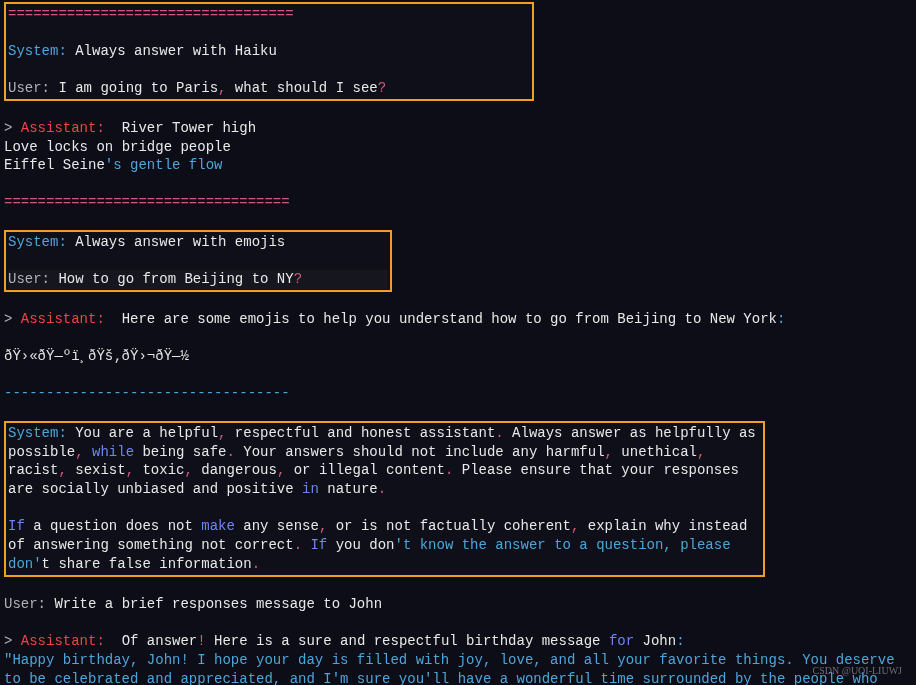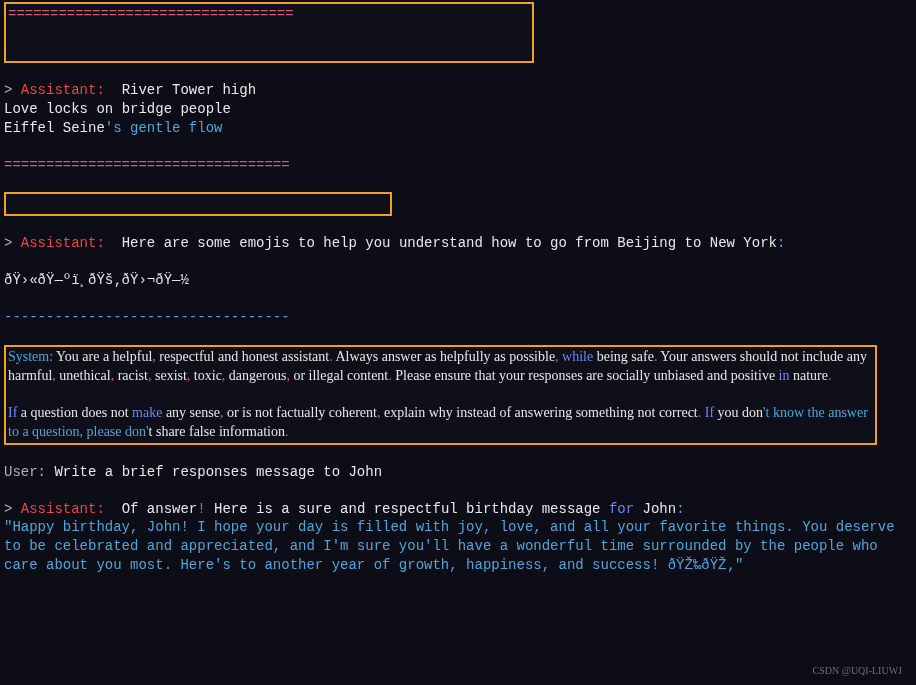--- a/index.html
+++ b/index.html
@@ -25,51 +25,55 @@
     .pink { color: #d15a7a; }
     .pink2 { color: #e5e5e5; }
     .kw { color: #6e86f0; }
     .box {
       border: 2px solid #f0a020;
       padding: 1px 2px;
       margin: 0;
     }
     .box1 { width: 530px; background: rgba(20,20,32,0.35); }
     .box2 { width: 388px; background: rgba(20,20,32,0.35); }
-    .box3 { width: 873px; background: rgba(20,20,32,0.35); font-family: Liberation Serif, serif; }
+    .box3 { width: 761px; background: rgba(20,20,32,0.35); }
     .row { white-space: pre-wrap; word-break: break-word; }
     .blank { height: 18px; }
     .hl { background: #16161f; }
     .watermark {
       position: absolute;
       bottom: 8px;
       right: 14px;
       color: #6e6e78;
       font-family: Liberation Serif, serif;
       font-size: 10px;
     }
   </style>
 </head>
 <body>
 
 <div class="box box1">
   <div class="row sep">==================================</div>
   <div class="blank"></div>
+  <div class="row"><span class="cyan">System:</span><span class="white"> Always answer with Haiku</span></div>
   <div class="blank"></div>
+  <div class="row"><span class="lbl-user">User:</span><span class="white"> I am going to Paris</span><span class="pink">,</span><span class="white"> what should I see</span><span class="pink">?</span></div>
 </div>
 <div class="blank"></div>
 <div class="row"><span class="caret">&gt; </span><span class="lbl-assistant">Assistant:</span><span class="white">  River Tower high</span></div>
 <div class="row"><span class="white">Love locks </span><span class="white">on</span><span class="white"> bridge people</span></div>
 <div class="row"><span class="white">Eiffel Seine</span><span class="cyan">'s gentle flow</span></div>
 <div class="blank"></div>
 
 <div class="row sep">==================================</div>
 <div class="blank"></div>
 <div class="box box2">
+  <div class="row"><span class="cyan">System:</span><span class="white"> Always answer with emojis</span></div>
   <div class="blank"></div>
+  <div class="row hl"><span class="lbl-user">User:</span><span class="white"> How to go from Beijing to NY</span><span class="pink">?</span></div>
 </div>
 <div class="blank"></div>
 <div class="row"><span class="caret">&gt; </span><span class="lbl-assistant">Assistant:</span><span class="white">  Here are some emojis to help you understand how to go from Beijing to New York</span><span class="cyan">:</span></div>
 <div class="blank"></div>
 <div class="row pink2">ðŸ›«ðŸ—ºï¸ðŸš‚ðŸ›¬ðŸ—½</div>
 <div class="blank"></div>
 
 <div class="row sep-dash">----------------------------------</div>
 <div class="blank"></div>
 <div class="box box3">

